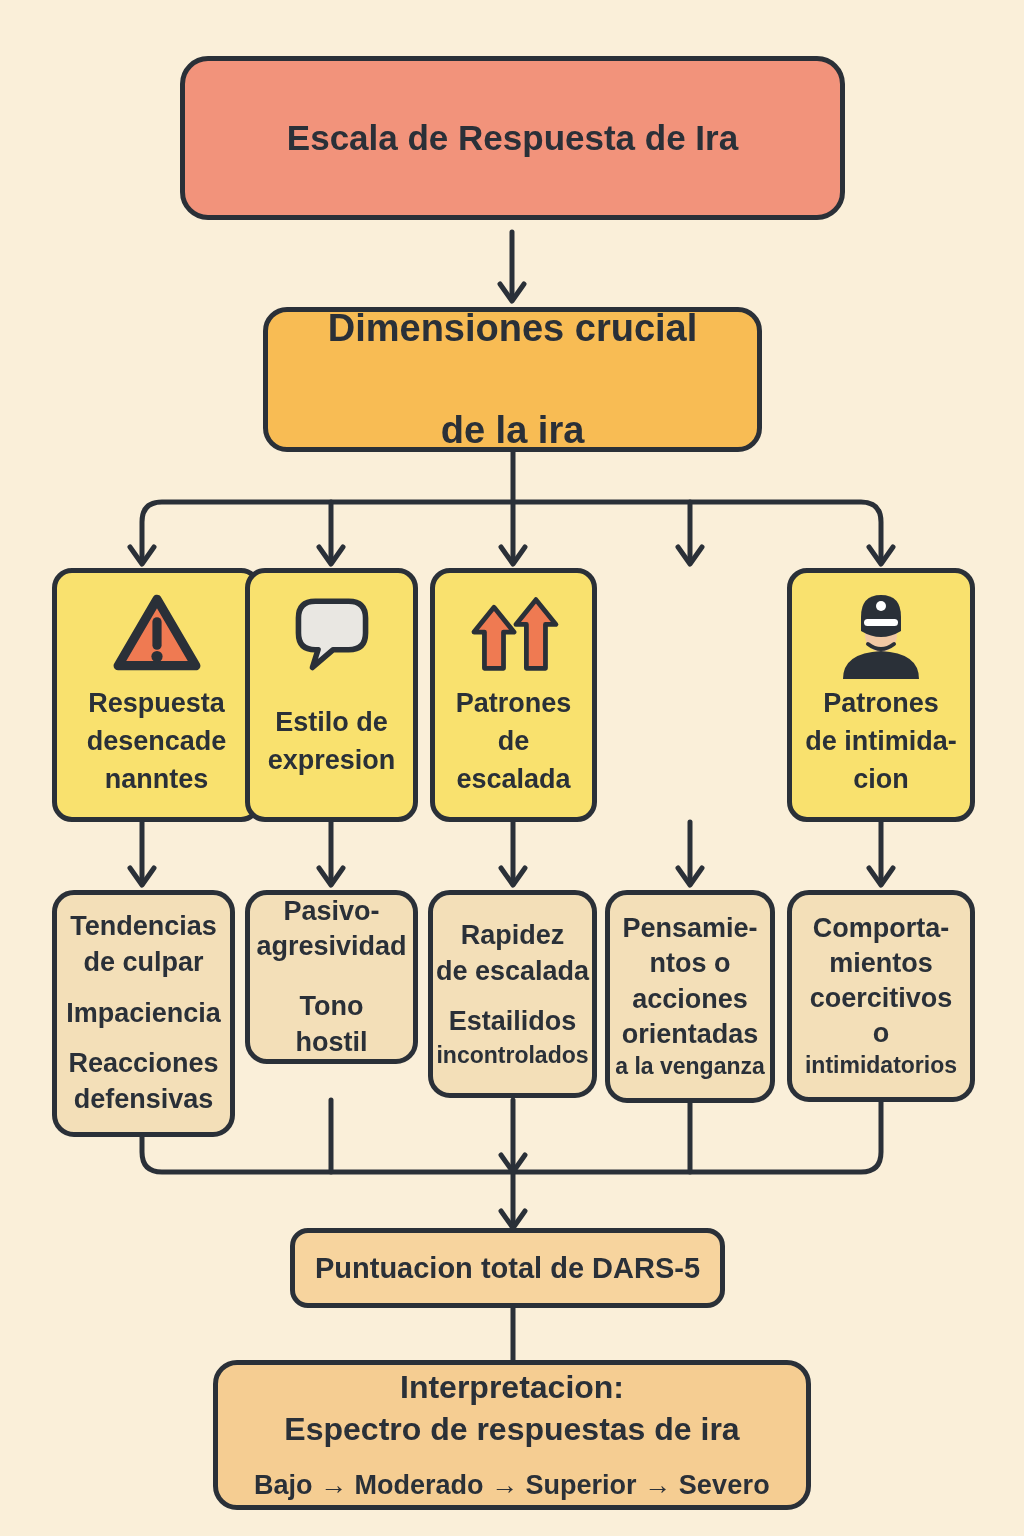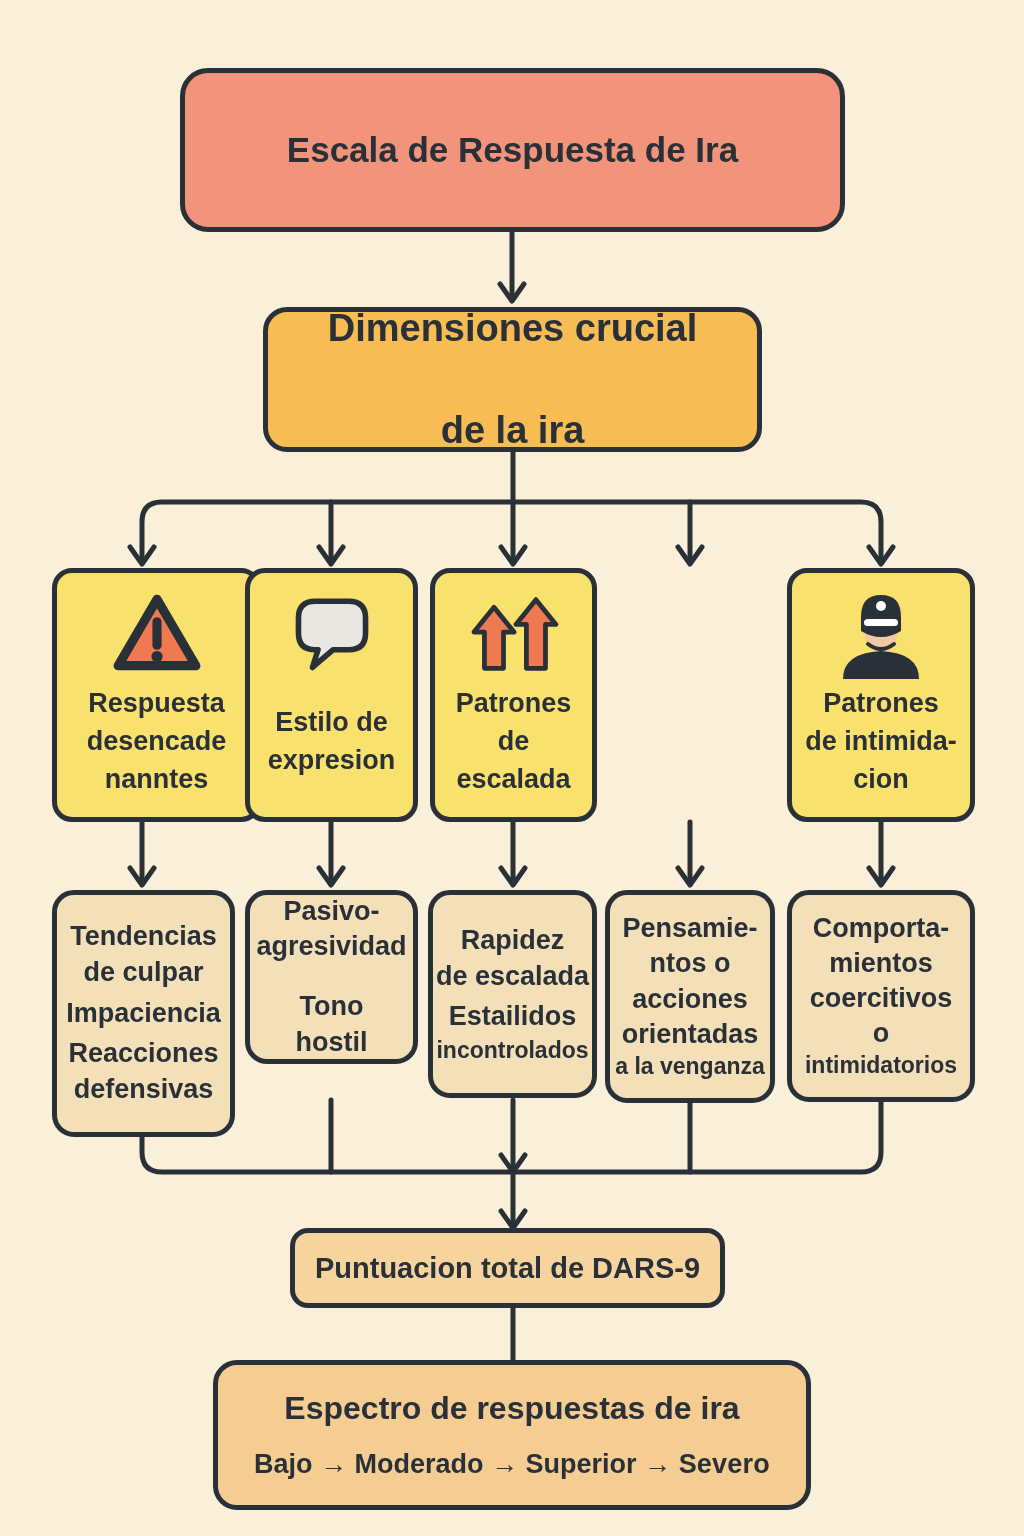--- a/index.html
+++ b/index.html
@@ -19,36 +19,36 @@
   .canvas{
     position:relative;width:1024px;height:1536px;background:var(--bg);
     font-family:"Liberation Sans", sans-serif;color:var(--ink);overflow:hidden;
   }
   svg.connectors{position:absolute;left:0;top:0;}
   .node{
     position:absolute;box-sizing:border-box;border:5px solid var(--ink);
     display:flex;flex-direction:column;align-items:center;justify-content:center;
     text-align:center;font-weight:700;
   }
-  #title-box{left:180px;top:68px;width:665px;height:164px;background:var(--title-fill);
+  #title-box{left:180px;top:56px;width:665px;height:164px;background:var(--title-fill);
     border-radius:28px;font-size:35px;line-height:1.45;}
   #dimensions-box{left:263px;top:307px;width:499px;height:145px;background:var(--dim-fill);
     border-radius:24px;font-size:38px;line-height:1.4;gap:48px;}
   .card{top:568px;height:254px;background:var(--card-fill);border-radius:20px;
     font-size:27px;line-height:1.42;justify-content:flex-start;padding:16px 3px 12px;}
   .card .icon-wrap{height:88px;display:flex;align-items:center;justify-content:center;flex:none;}
   .card .card-text{flex:1;display:flex;flex-direction:column;justify-content:center;}
   #card-1{left:52px;width:209px;}
   #card-2{left:245px;width:173px;}
   #card-3{left:430px;width:167px;}
   #card-4{left:605px;width:170px;}
   #card-5{left:787px;width:188px;}
   .detail{top:890px;background:var(--detail-fill);border-radius:22px;
     font-size:27px;line-height:1.32;padding:6px 2px;}
-  .detail .para + .para{margin-top:5px;}
+  .detail .para + .para{margin-top:15px;}
   #detail-1{left:52px;width:183px;height:247px;}
   #detail-2{left:245px;width:173px;height:174px;}
   #detail-2 .para + .para{margin-top:24px;}
   #detail-3{left:428px;width:169px;height:208px;}
   #detail-4{left:605px;width:170px;height:213px;line-height:1.3;}
   #detail-5{left:787px;width:188px;height:212px;line-height:1.3;}
   .small-line{font-size:23px;}
   #score-box{left:290px;top:1228px;width:435px;height:80px;background:var(--score-fill);
     border-radius:18px;font-size:29px;white-space:nowrap;}
   #interp-box{left:213px;top:1360px;width:598px;height:150px;background:var(--interp-fill);
@@ -216,24 +216,25 @@
     <div class="para">
       <div>Comporta-</div>
       <div>mientos</div>
       <div>coercitivos</div>
       <div>o</div>
       <div class="small-line">intimidatorios</div>
     </div>
   </div>
 
   <div class="node" id="score-box">
-    <div>Puntuacion total de DARS-9</div>
+    <div>Puntuacion total de DARS-5</div>
   </div>
 
   <div class="node" id="interp-box">
+    <div>Interpretacion:</div>
     <div>Espectro de respuestas de ira</div>
     <div id="interp-scale">
       <span>Bajo → Moderado → Superior →</span>
       <span class="severe">Severo</span>
     </div>
   </div>
 
 </div>
 
 </body></html>

